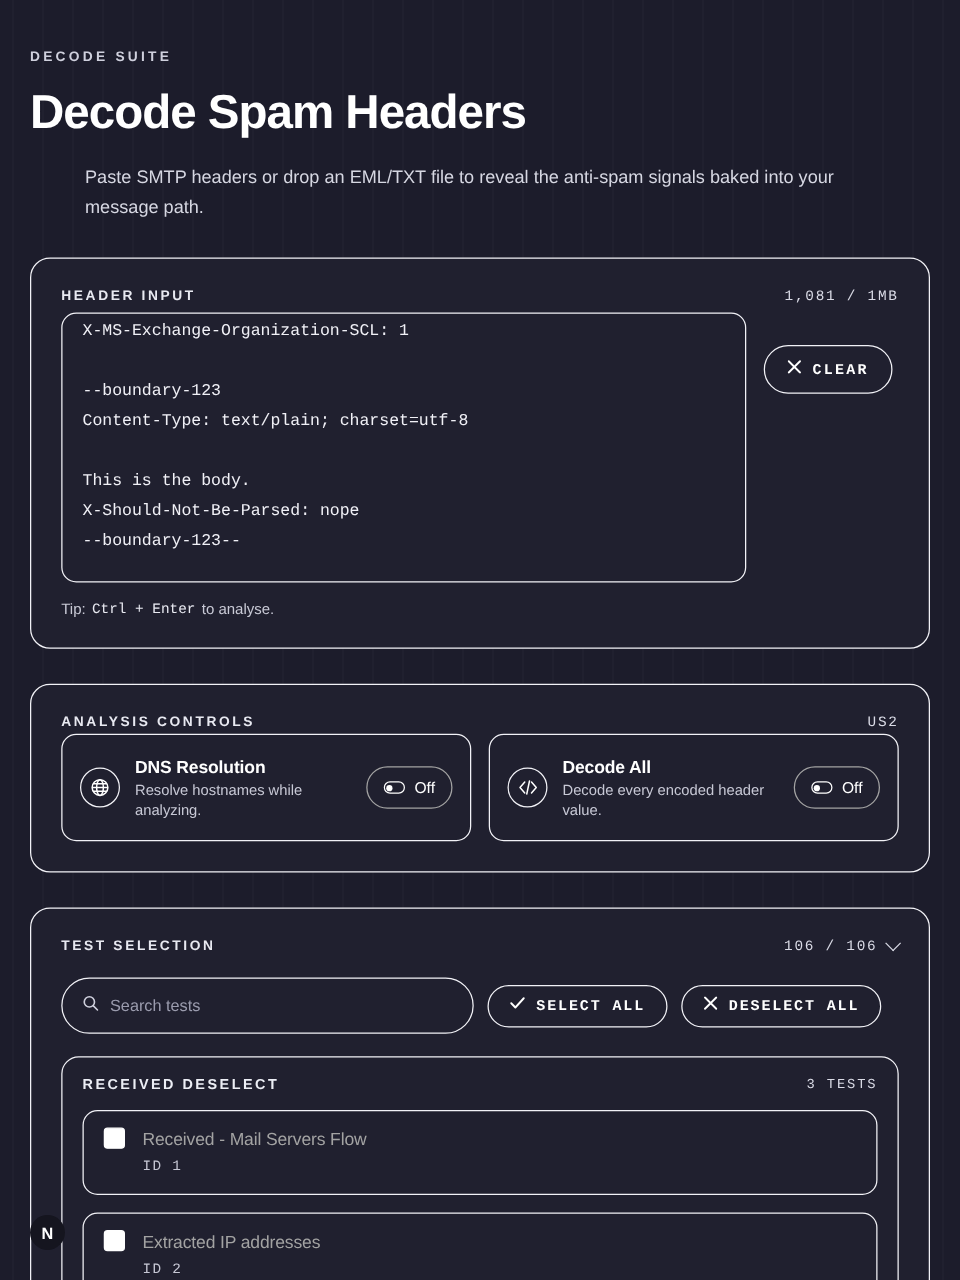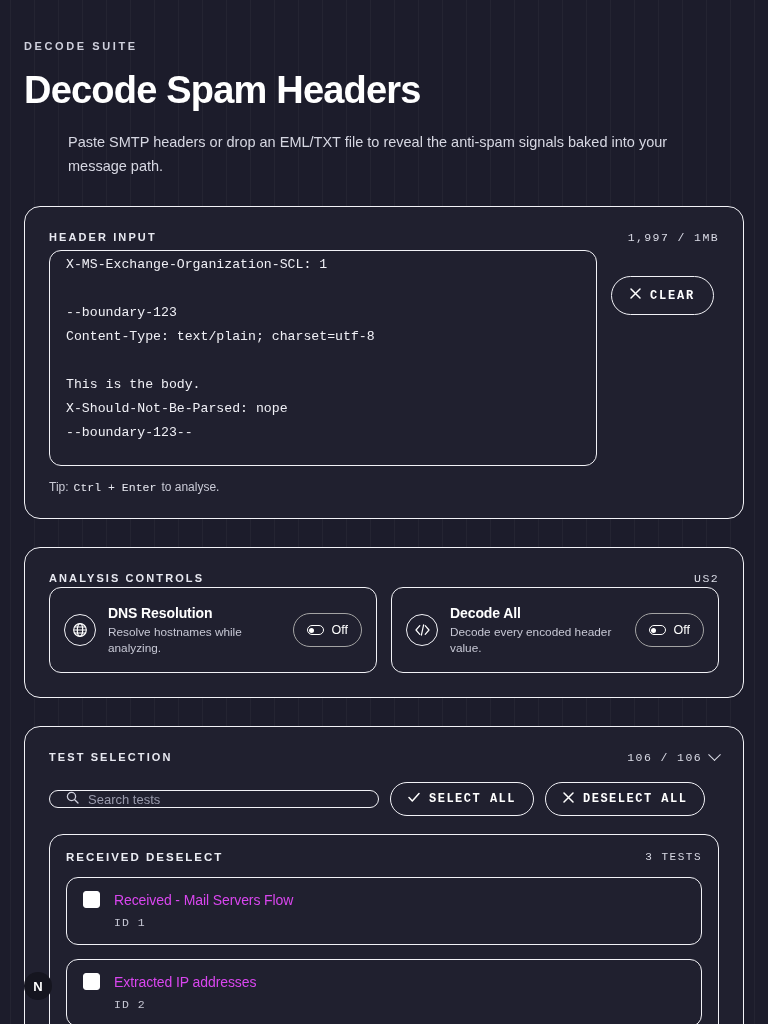--- a/index.html
+++ b/index.html
@@ -230,21 +230,21 @@
     transform: rotate(45deg) translate(-2px,-2px);
   }
   .tools-row {
     margin-top: 18px;
     display: flex;
     gap: 11px;
     align-items: center;
   }
   .search-box {
     flex: 1 1 auto;
-    height: 18px;
+    height: 45px;
     border: 1px solid #f2f2f7;
     border-radius: 999px;
     display: flex;
     align-items: center;
     gap: 9px;
     padding: 0 16px;
     max-width: 330px;
   }
   .search-box input {
     flex: 1 1 auto;
@@ -311,21 +311,21 @@
   }
   .cbox {
     flex: 0 0 auto;
     width: 17px; height: 17px;
     border-radius: 3px;
     background: #ffffff;
     border: 1px solid #ffffff;
   }
   .test-name {
     font-size: 14px;
-    color: #d946ef;
+    color: #a3a3a3;
     letter-spacing: -0.1px;
   }
   .test-id {
     margin-top: 8px;
     margin-left: 31px;
     font-family: "Liberation Mono", monospace;
     font-size: 11.5px;
     letter-spacing: 1px;
     color: #c6c7d4;
   }
@@ -355,21 +355,21 @@
 
 <div class="page">
 
   <div class="eyebrow">DECODE SUITE</div>
   <h1 class="page-title">Decode Spam Headers</h1>
   <p class="page-sub">Paste SMTP headers or drop an EML/TXT file to reveal the anti-spam signals baked into your message path.</p>
 
   <section class="card">
     <div class="card-head">
       <div class="card-label">HEADER INPUT</div>
-      <div class="mono-meta">1,997 / 1MB</div>
+      <div class="mono-meta">1,081 / 1MB</div>
     </div>
 
     <div class="input-row">
       <div class="textarea-wrap">
         <div class="textarea-inner">X-MS-Exchange-Organization-SCL: 1
 
 --boundary-123
 Content-Type: text/plain; charset=utf-8
 
 This is the body.

